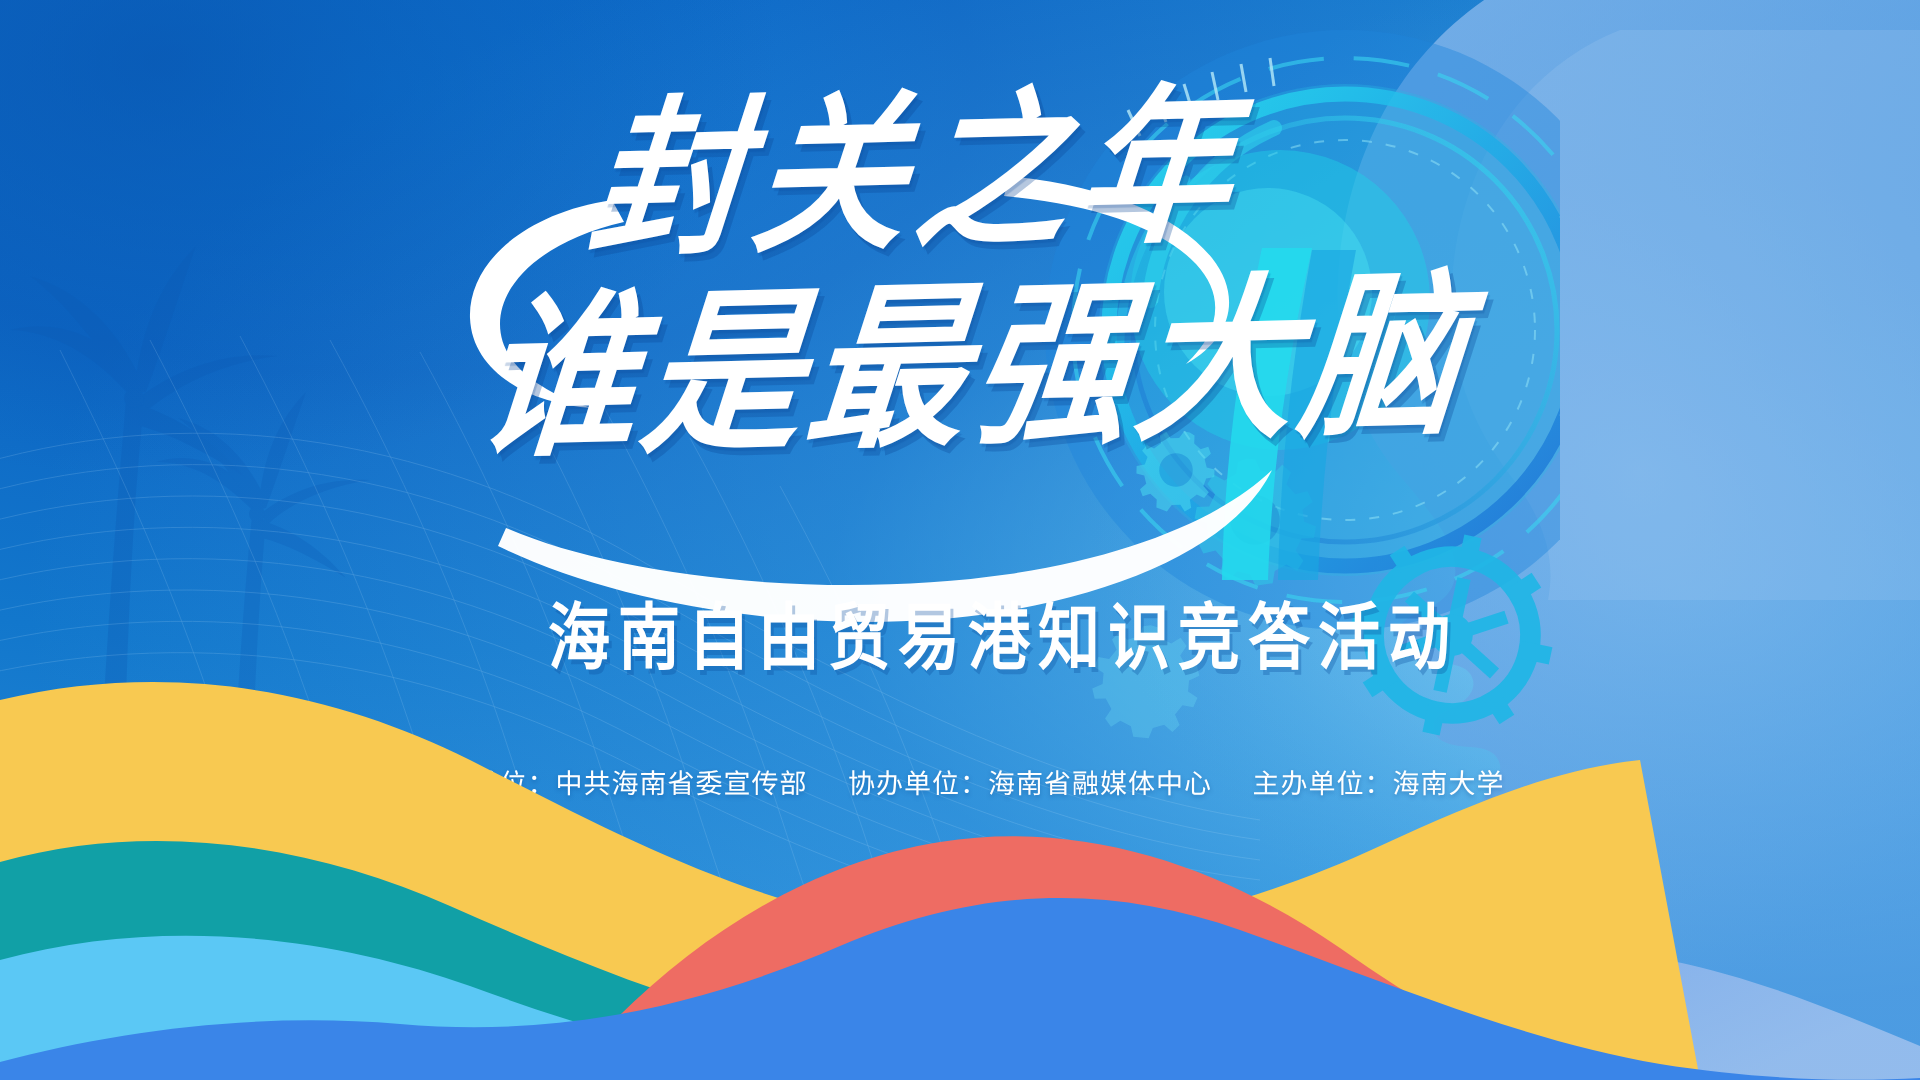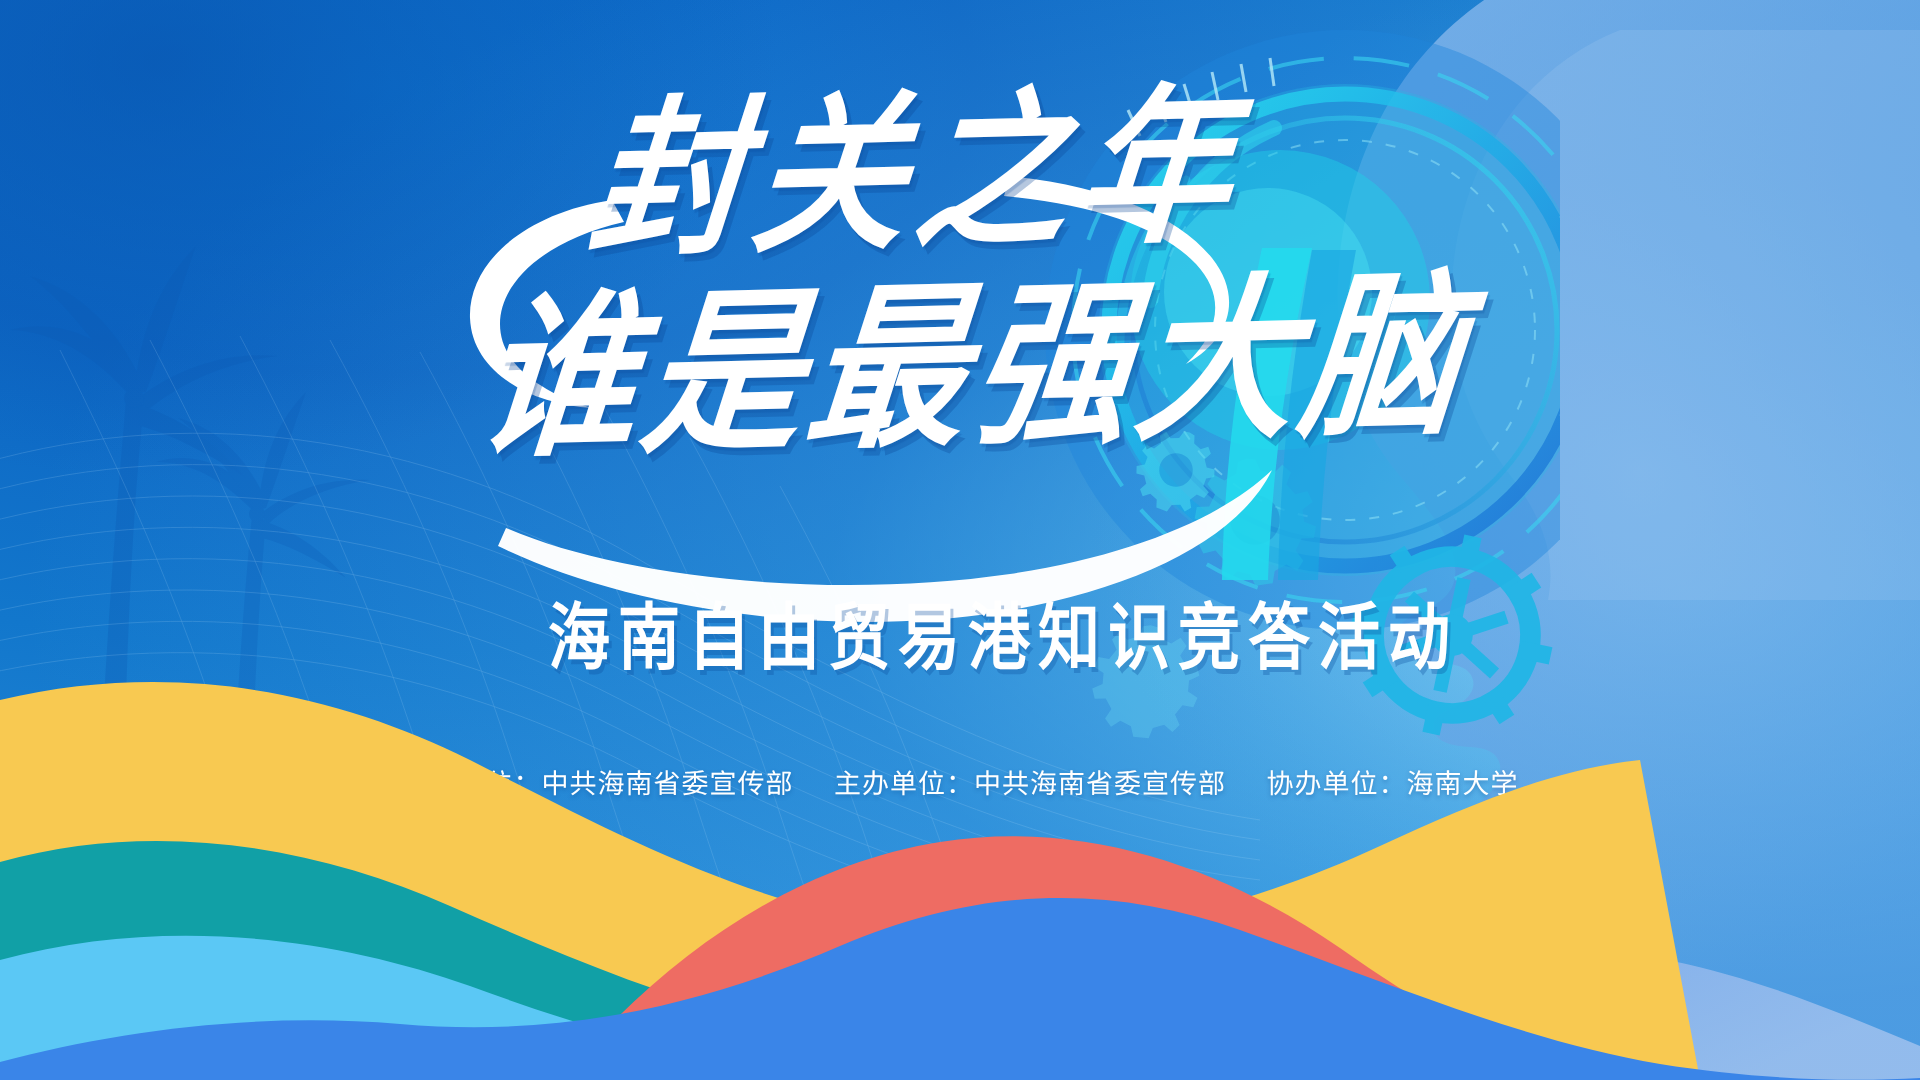--- a/index.html
+++ b/index.html
@@ -322,22 +322,22 @@
 
     <div class="title-line" id="line1">封关之年</div>
 
     <div class="title-line" id="line2">谁是最强大脑</div>
 
     <div id="subtitle">海南自由贸易港知识竞答活动</div>
   </div>
 
   <div id="organizers">
     <span class="org-item">指导单位：中共海南省委宣传部</span>
-    <span class="org-item">主办单位：中共海南省委宣传部</span>
-    <span class="org-item">协办单位：海南大学</span>
+    <span class="org-item">协办单位：海南省融媒体中心</span>
+    <span class="org-item">主办单位：海南大学</span>
   </div>
 
   <div class="layer">
     <svg width="1920" height="1080" viewBox="0 0 1920 1080" preserveAspectRatio="none">
       <defs>
         <linearGradient id="paleBlueG" x1="0" y1="0" x2="1" y2="0.4">
           <stop offset="0%" stop-color="#7ba6e9" stop-opacity="0.85"></stop>
           <stop offset="100%" stop-color="#aac6f0" stop-opacity="0.75"></stop>
         </linearGradient>
       </defs>

